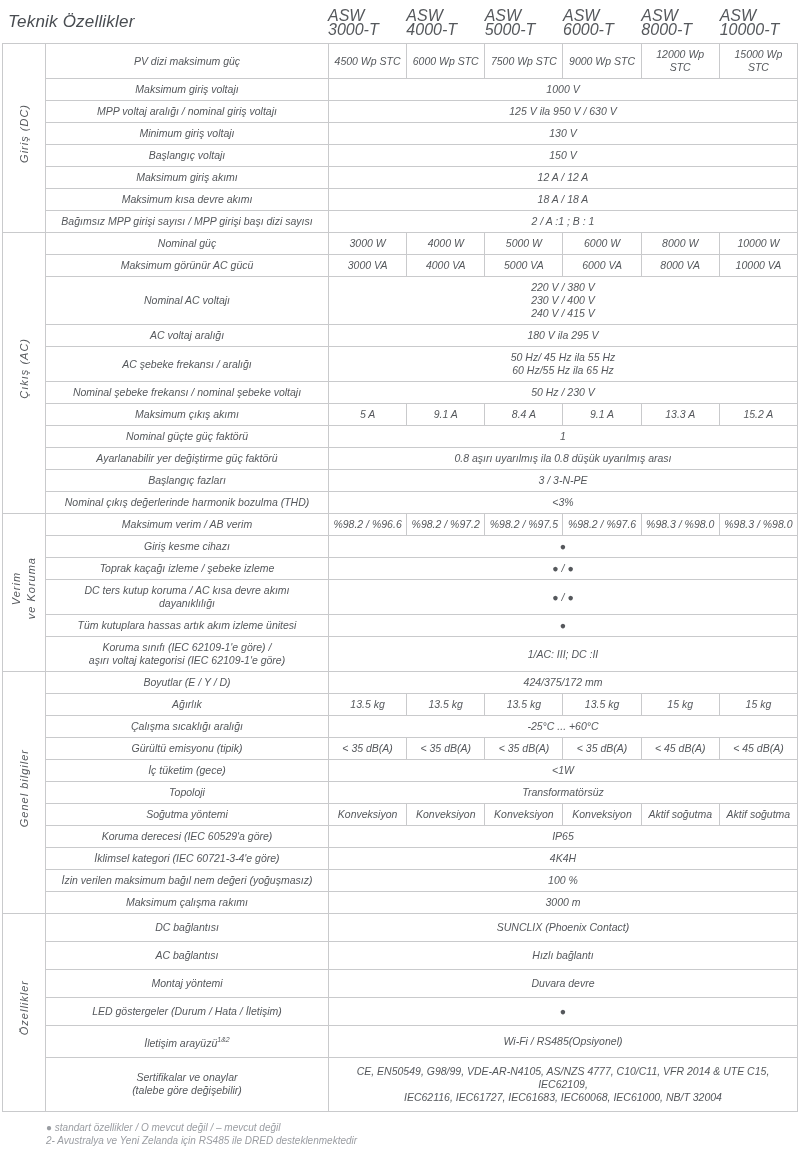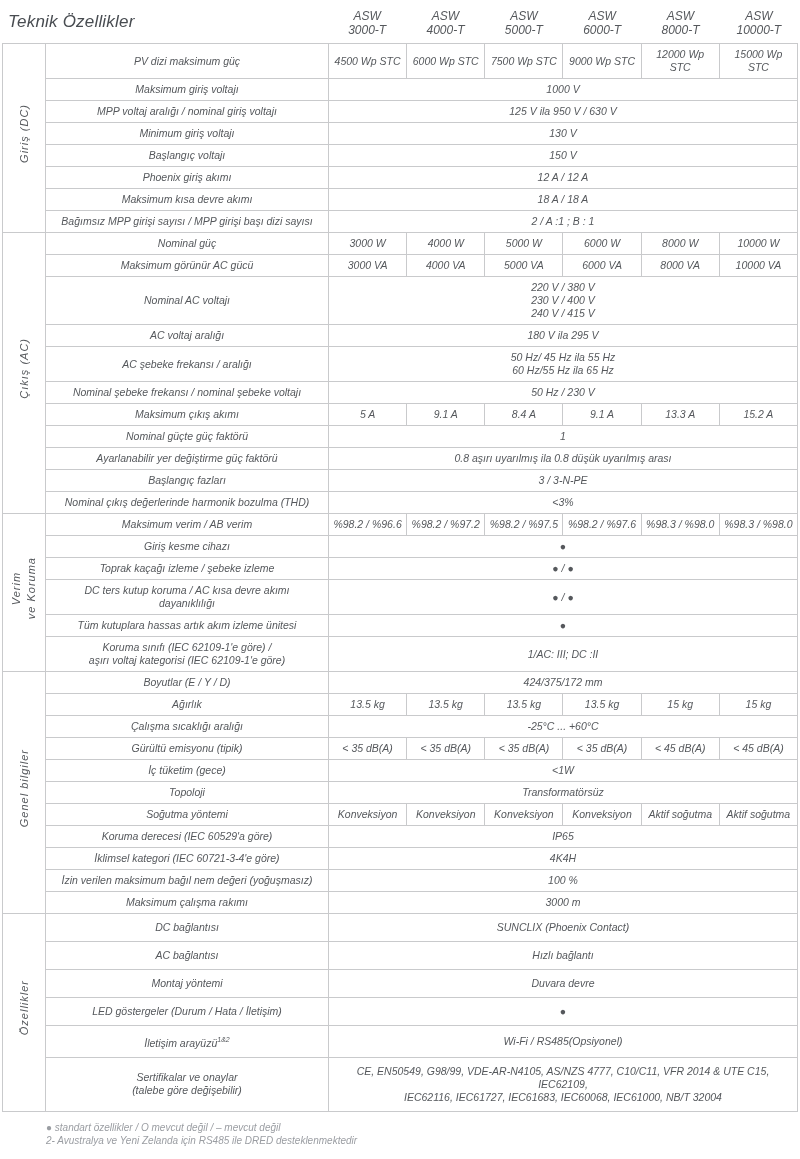--- a/index.html
+++ b/index.html
@@ -20,22 +20,22 @@
     grid-template-columns: 326px repeat(6, 1fr);
     align-items: center;
   }
   .title {
     padding-left: 6px;
     font-size: 17px;
     color: #484c51;
     letter-spacing: 0.2px;
   }
   .col-head {
-    text-align: center;
-    font-size: 12px;
+    text-align: left;
+    font-size: 16px;
     line-height: 14px;
     white-space: pre-line;
     color: #55585c;
     padding-top: 2px;
   }
 
   
   table.spec {
     border-collapse: collapse;
     table-layout: fixed;
@@ -129,21 +129,21 @@
         </tr>
         <tr>
           <td class="label-cell">Minimum giriş voltajı</td>
           <td class="value-cell" colspan="6">130 V</td>
         </tr>
         <tr>
           <td class="label-cell">Başlangıç voltajı</td>
           <td class="value-cell" colspan="6">150 V</td>
         </tr>
         <tr>
-          <td class="label-cell">Phoenix giriş akımı</td>
+          <td class="label-cell">Maksimum giriş akımı</td>
           <td class="value-cell" colspan="6">12 A / 12 A</td>
         </tr>
         <tr>
           <td class="label-cell">Maksimum kısa devre akımı</td>
           <td class="value-cell" colspan="6">18 A / 18 A</td>
         </tr>
         <tr>
           <td class="label-cell">Bağımsız MPP girişi sayısı / MPP girişi başı dizi sayısı</td>
           <td class="value-cell" colspan="6">2 / A :1 ; B : 1</td>
         </tr>

